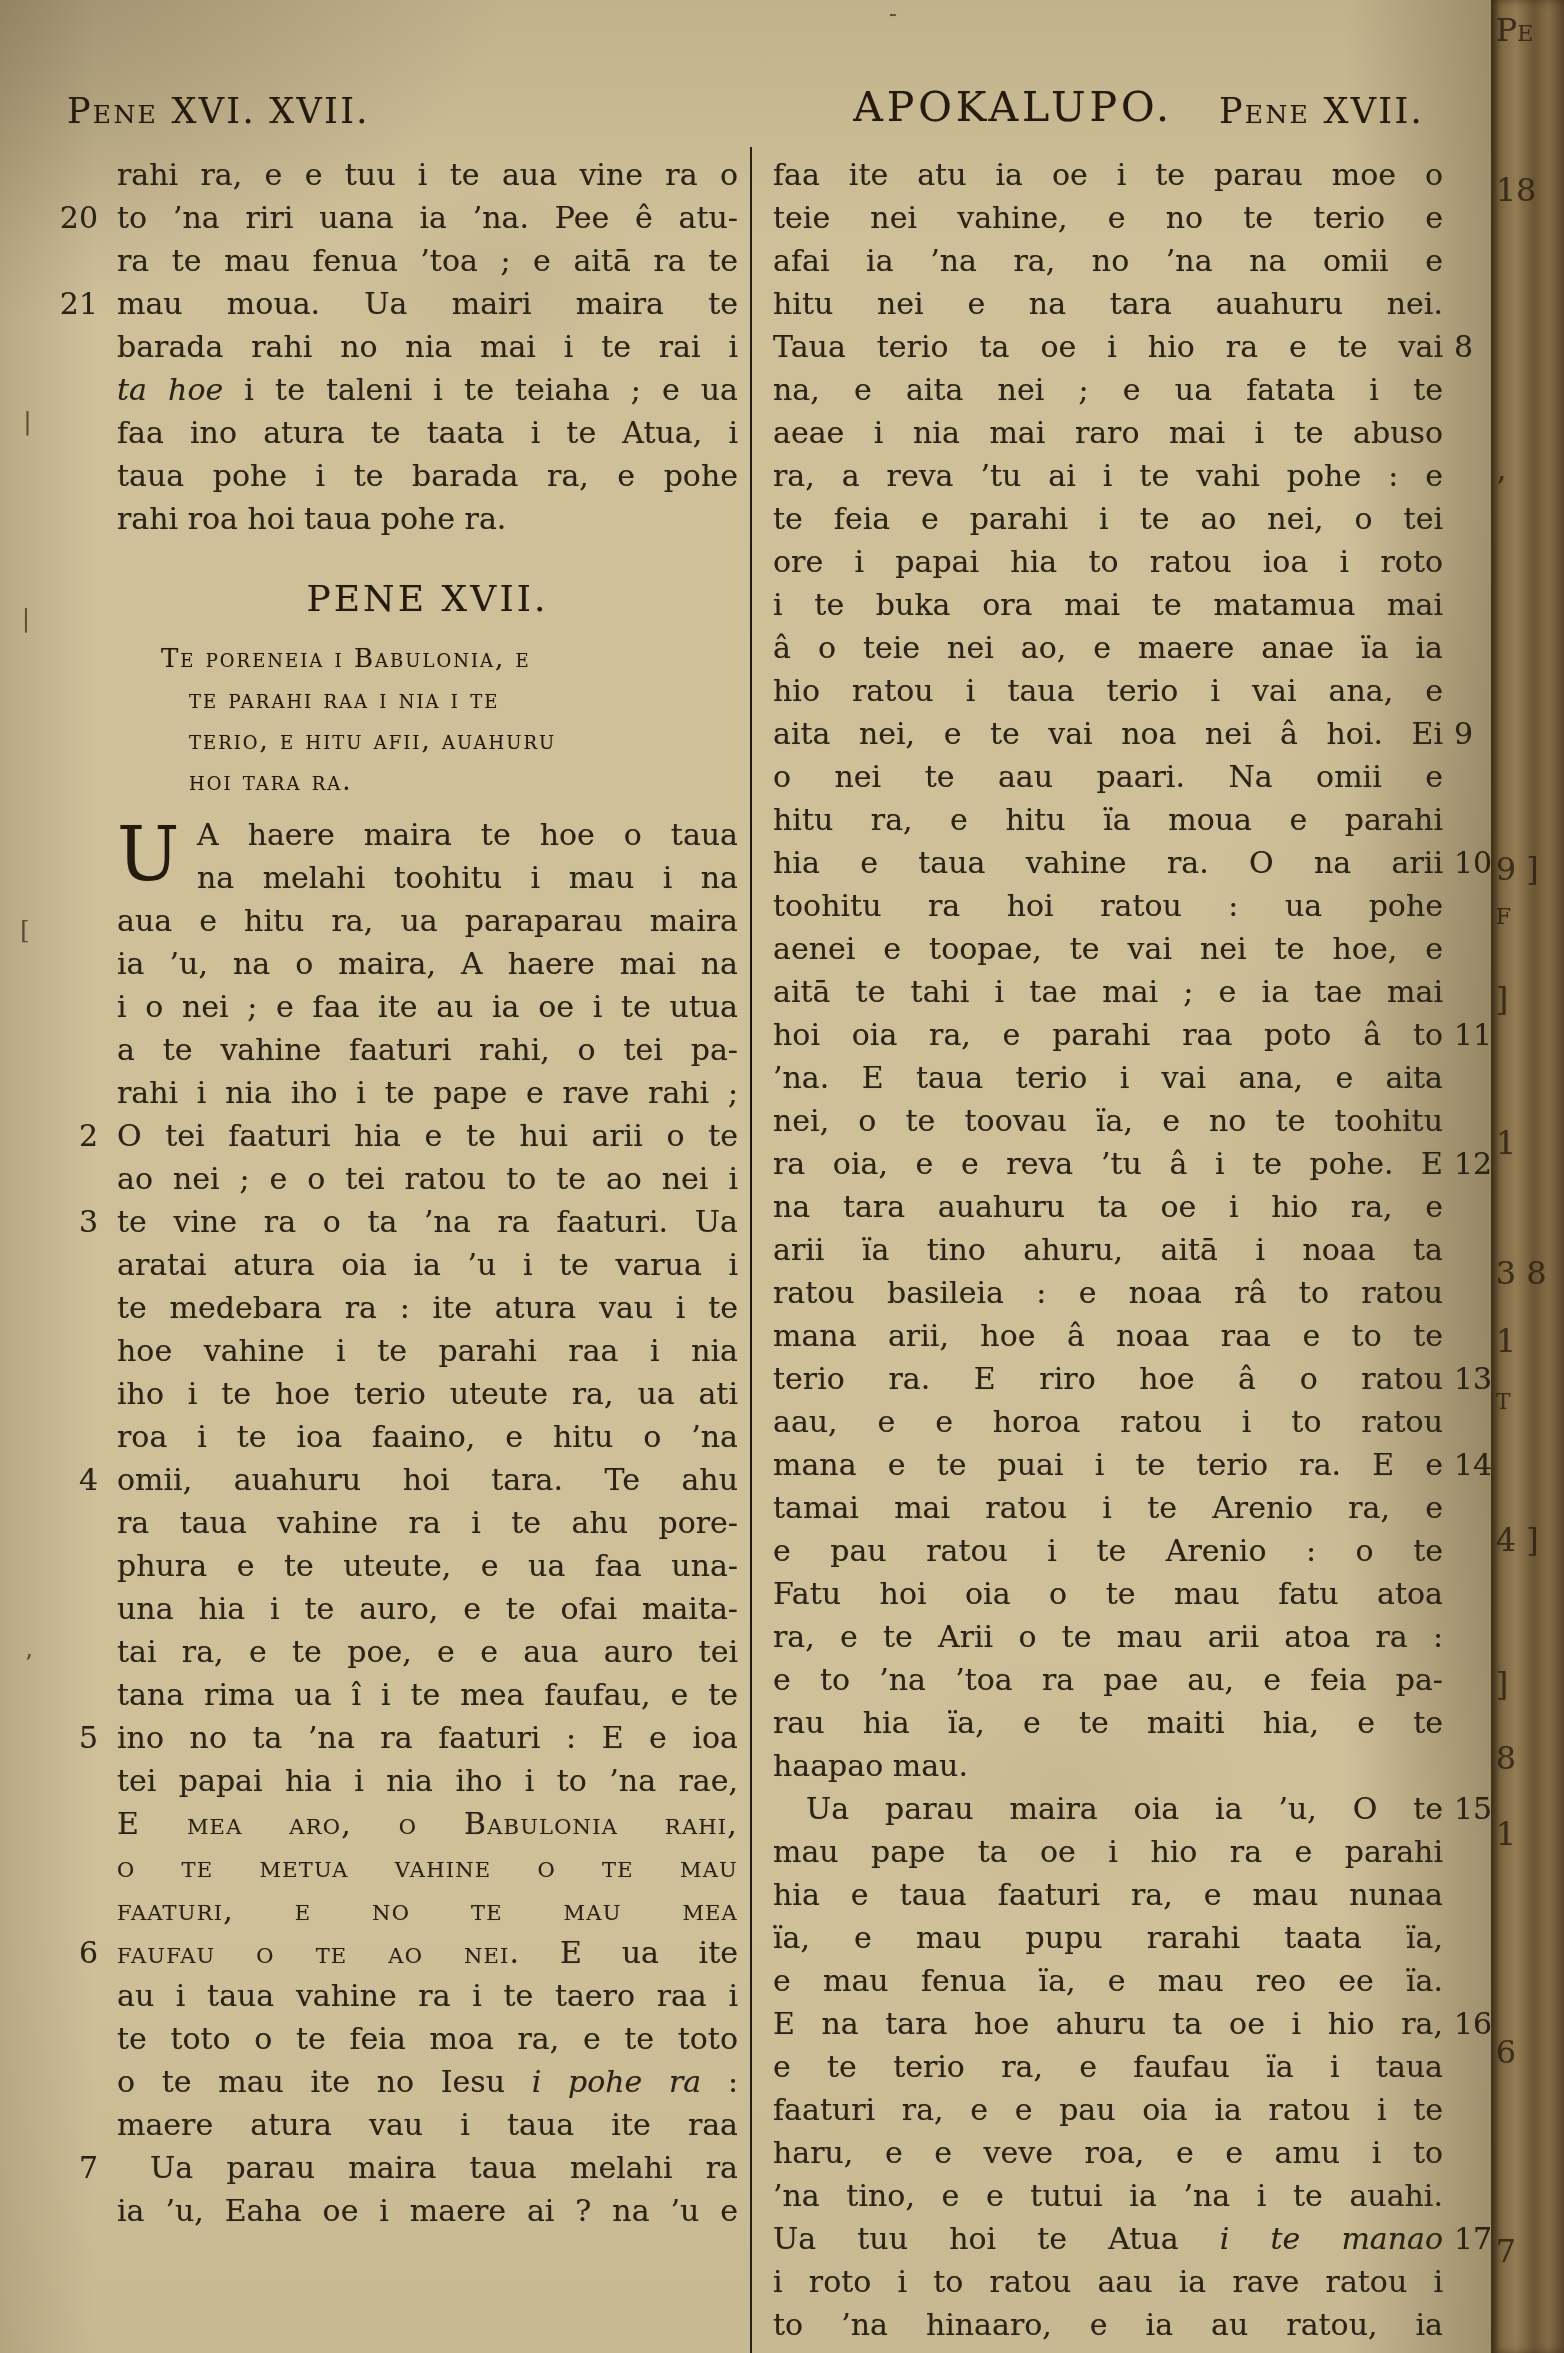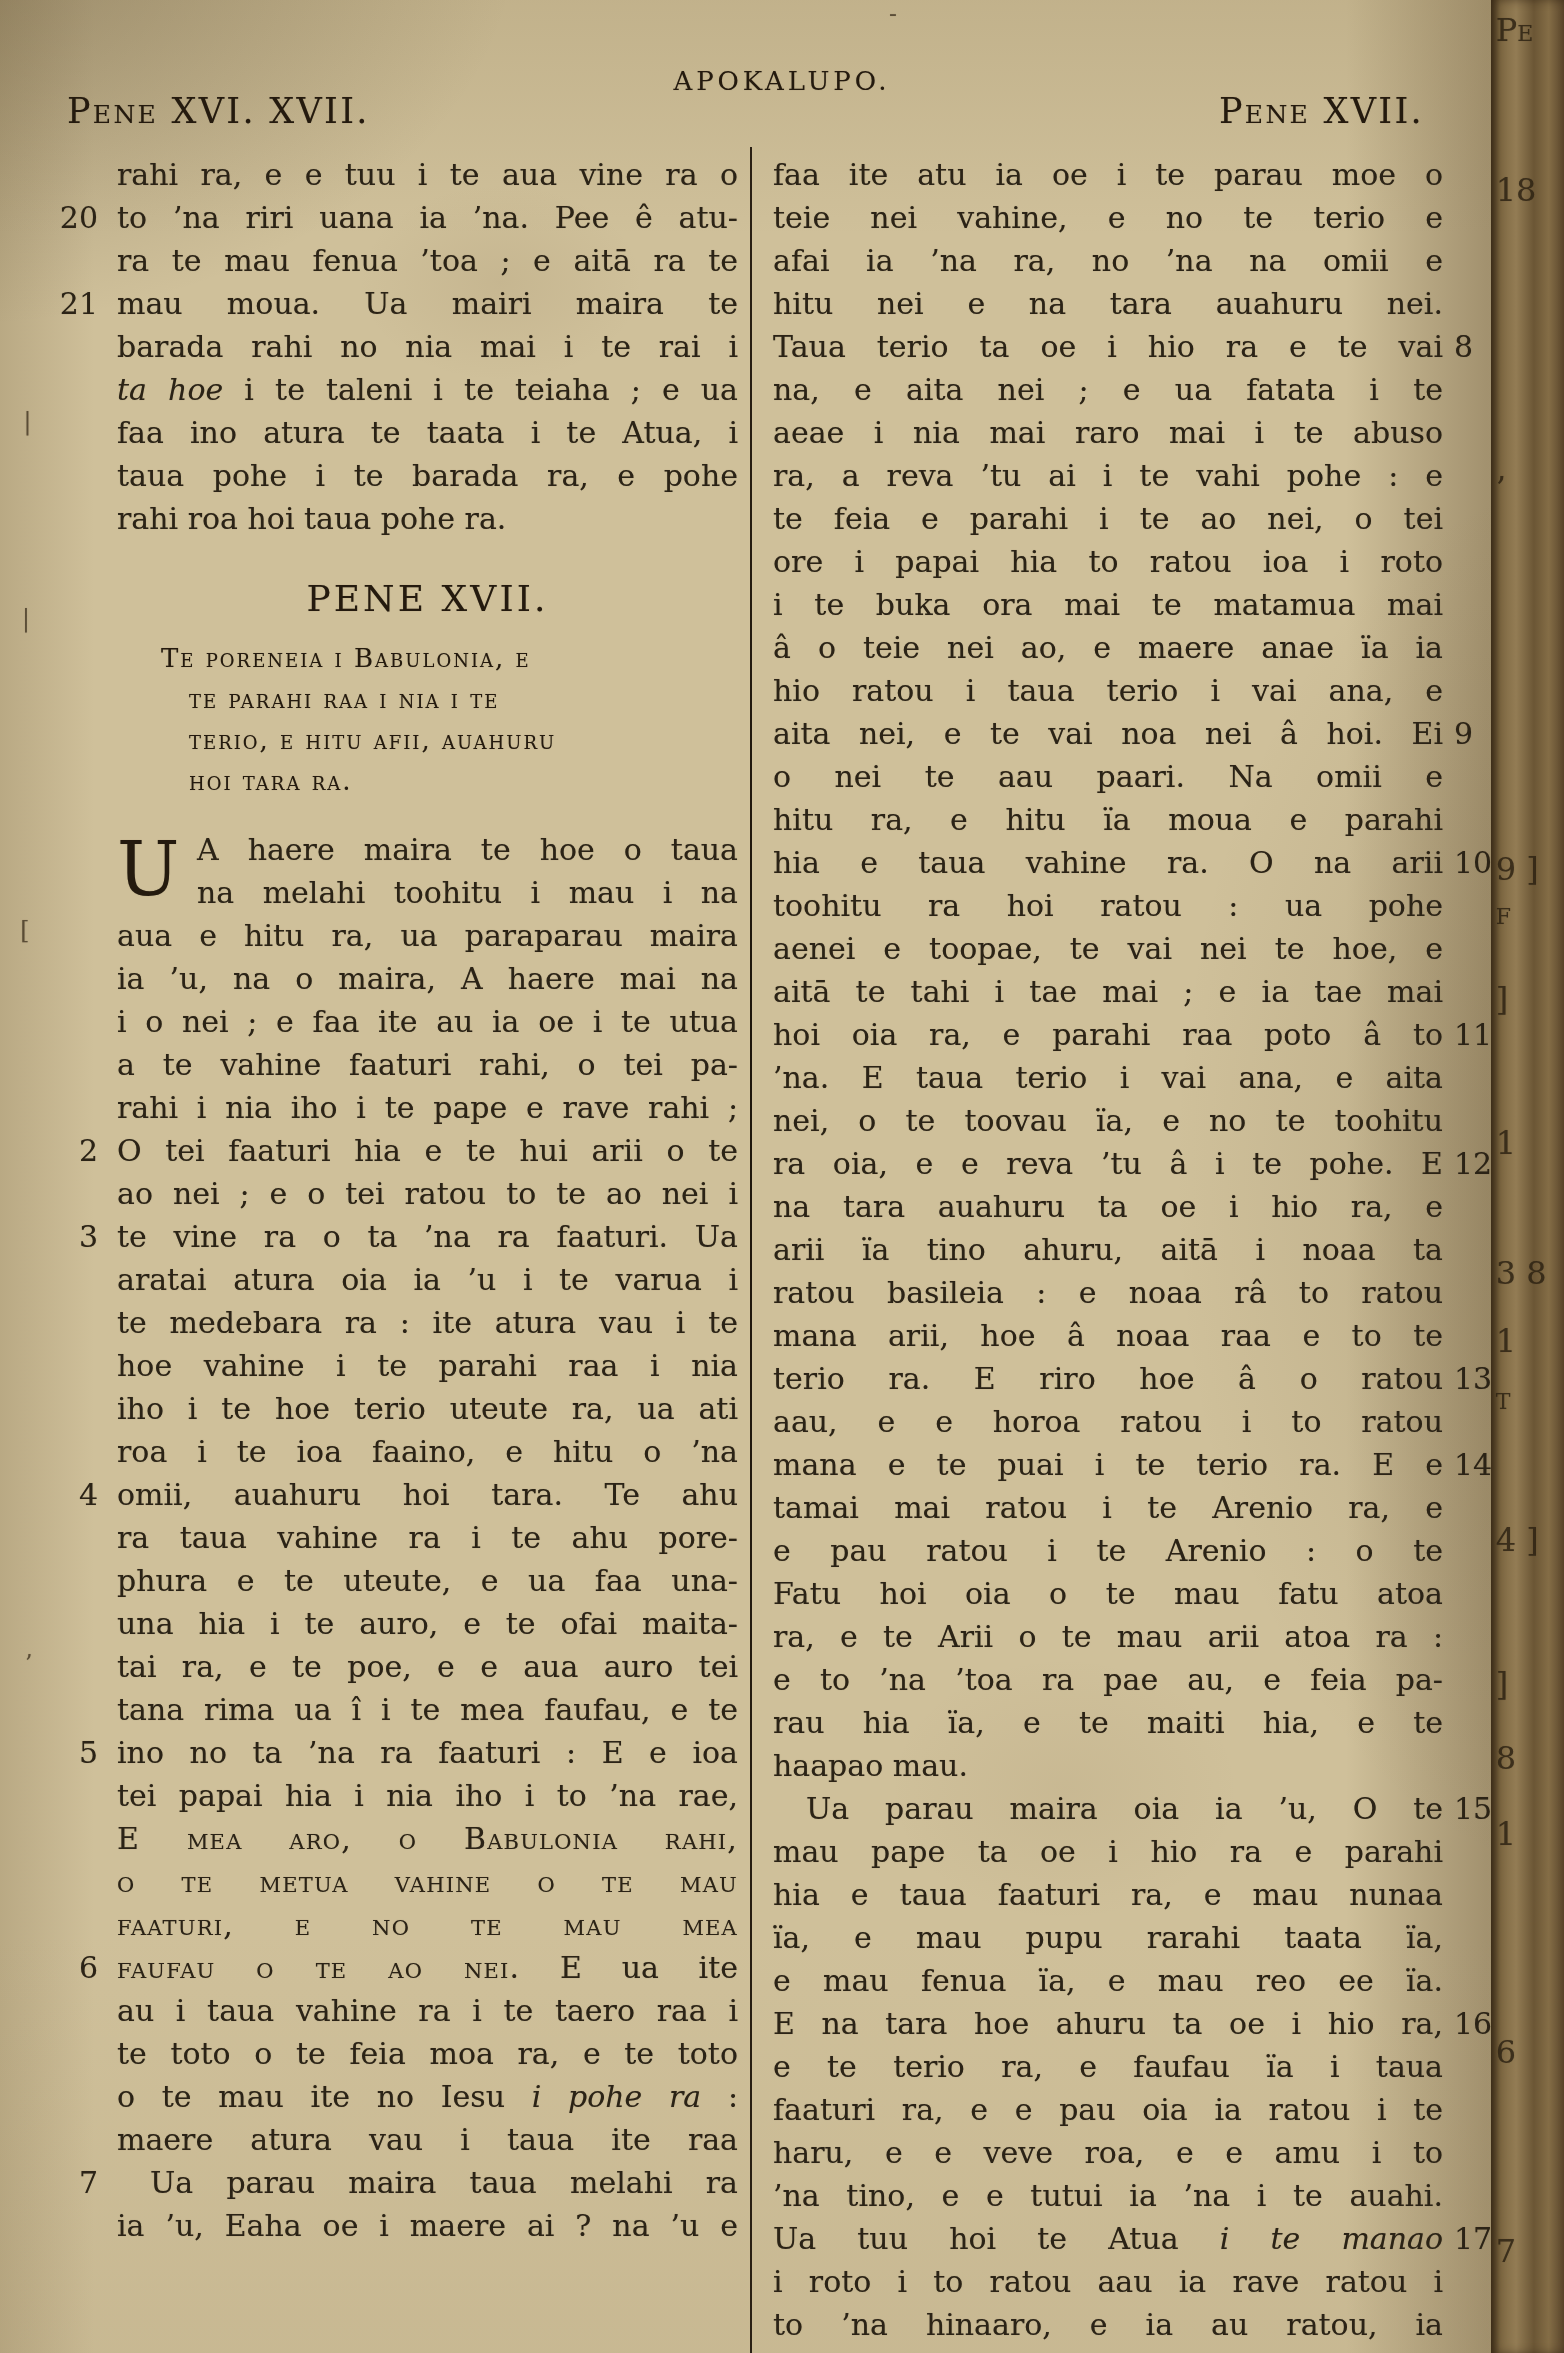--- a/index.html
+++ b/index.html
@@ -19,43 +19,43 @@
   }
   .page *{text-shadow:0 0 0.8px rgba(43,35,22,0.35);}
   
   .h-left,.h-right{
     position:absolute;top:91px;font-size:35px;letter-spacing:2.3px;
     font-variant:small-caps;color:#241a0e;white-space:nowrap;
   }
   .h-left{left:67px;}
   .h-right{left:1219px;}
   .h-center{
-    position:absolute;top:66px;left:391px;width:782px;text-align:center;
-    font-size:26px;letter-spacing:3.9px;color:#241a0e;white-space:nowrap;
+    position:absolute;top:83px;left:391px;width:782px;text-align:right;
+    font-size:41px;letter-spacing:3.9px;color:#241a0e;white-space:nowrap;
   }
   
   #col-left{position:absolute;left:117px;top:153px;width:621px;}
   #col-right{position:absolute;left:773px;top:153px;width:670px;}
   .divider{position:absolute;left:750px;top:147px;width:2.3px;height:2207px;
     background:linear-gradient(180deg,#2a2014,#1d150b 40%,#2a2014);}
   
   .line{position:relative;height:43px;line-height:43px;font-size:30px;
     text-align:justify;text-align-last:justify;white-space:normal;}
   .line.nj{text-align-last:left;}
   .line.ind{padding-left:33px;}
   .line.dc{padding-left:80px;}
   .em{font-style:italic;}
   .sc{font-variant:small-caps;letter-spacing:1.2px;}
   .vnum{position:absolute;top:0;font-size:30px;font-style:normal;font-variant:normal;letter-spacing:0;}
   .vnum.left{left:-75px;width:56px;text-align:right;text-align-last:right;}
   .vnum.right{left:calc(100% + 11px);width:70px;text-align:left;text-align-last:left;}
   
   .heading{margin-top:34px;margin-bottom:14px;height:50px;line-height:50px;
     font-size:36px;letter-spacing:3.1px;text-align:center;text-align-last:center;color:#241a0e;}
-  .subhead-block{margin-bottom:26px;}
+  .subhead-block{margin-bottom:11px;}
   .subhead{height:41px;line-height:41px;font-size:26px;letter-spacing:2px;
     font-variant:small-caps;text-align:left;text-align-last:left;padding-left:72px;color:#241a0e;}
   .subhead.first{padding-left:44px;}
   
   .dropblock{position:relative;}
   .dropcap{position:absolute;left:0;top:1.6px;font-size:74px;line-height:78px;color:#241a0e;}
   
   #edge{position:absolute;right:0;top:0;width:74px;height:2354px;overflow:hidden;
     background:linear-gradient(90deg,#503e24 0%,#7e6842 12%,#937c54 34%,#6b5635 58%,#846d46 78%,#57432a 100%);
     box-shadow:inset 4.7px 0 9.4px rgba(40,28,12,0.55);}

